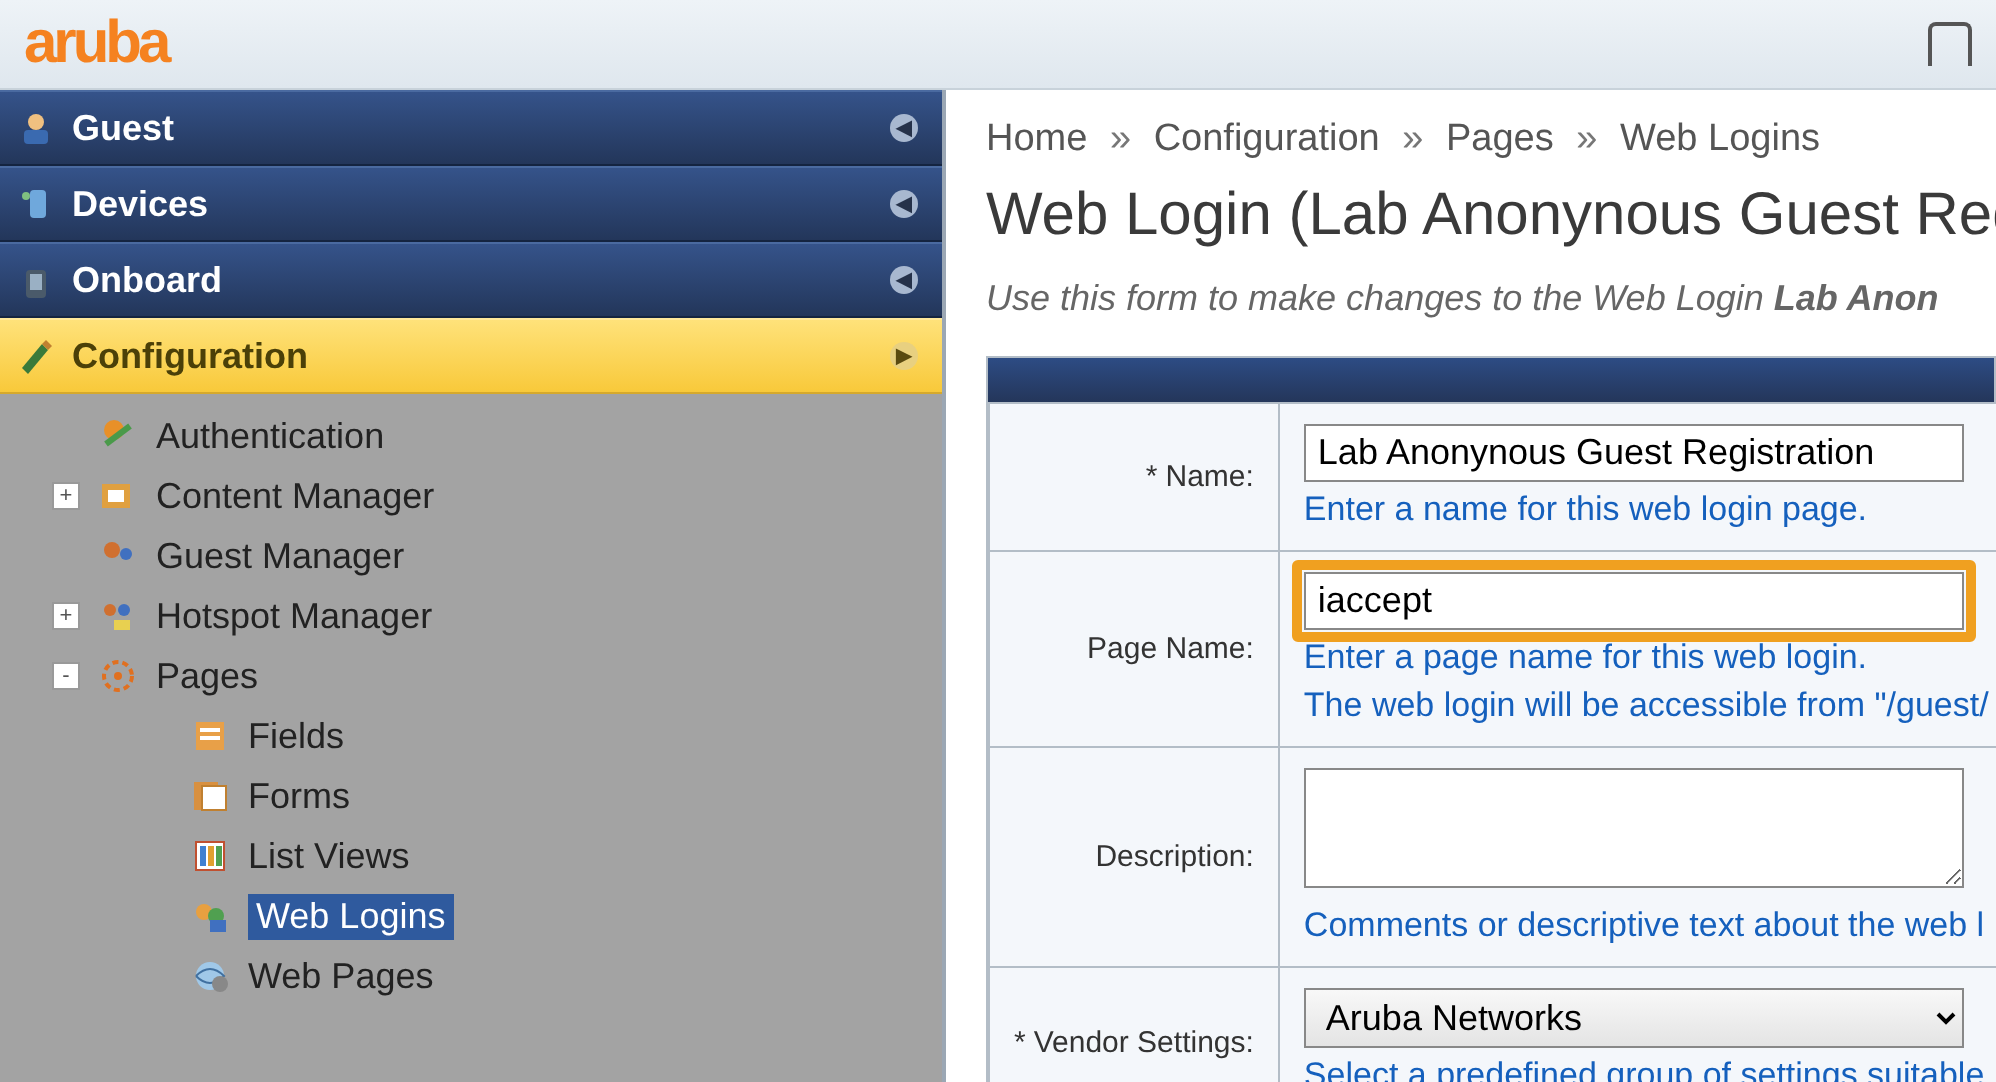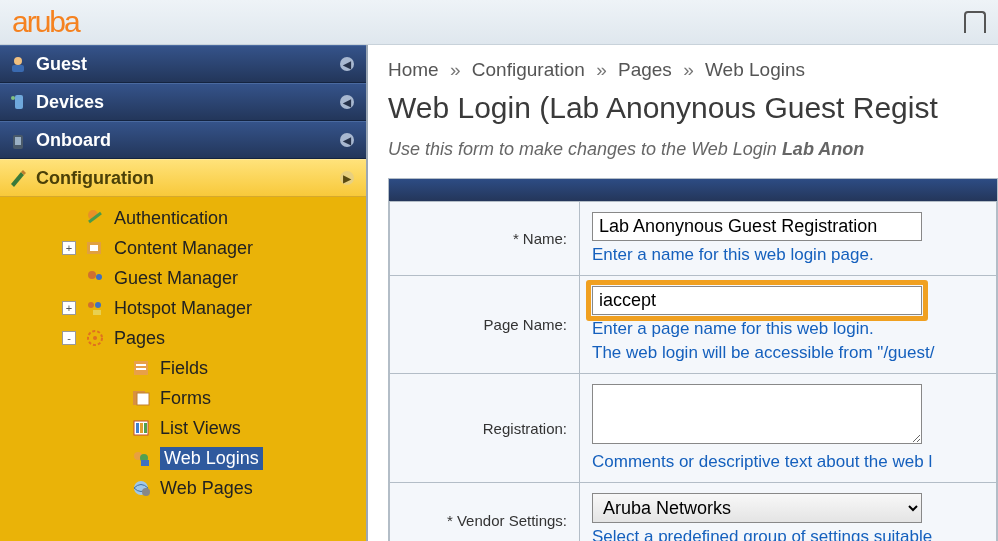--- a/index.html
+++ b/index.html
@@ -18,29 +18,29 @@
     background: linear-gradient(#eef3f7, #dfe7ee);
     border-bottom: 1px solid #c8d2da;
     display: flex;
     align-items: center;
     padding: 0 12px;
     justify-content: space-between;
   }
   .logo {
     font-family: Arial, sans-serif;
     font-size: 30px;
-    font-weight: normal;
+    font-weight: bold;
     letter-spacing: -2px;
     color: #f58220;
   }
   .layout { display: flex; height: calc(541px - 45px); }
   .sidebar {
-    width: 368px;
+    width: 473px;
     border-right: 2px solid #9ba7b4;
-    background: #eab308;
+    background: #a3a3a3;
     display: flex;
     flex-direction: column;
   }
   .accordion {
     display: flex;
     flex-direction: column;
   }
   .acc-item {
     background: linear-gradient(#35538a, #23365a);
     color: #fff;
@@ -68,25 +68,24 @@
   }
   .acc-arrow {
     width: 14px; height: 14px;
     border-radius: 50%;
     background: #a8b8d0;
     display:flex; align-items:center; justify-content:center;
     color:#26324a; font-size:10px;
   }
   .acc-item.active .acc-arrow { background:#e8d080; color:#5a4a10; }
   .tree {
-    padding: 6px 0 6px 8px;
+    padding: 6px 0 6px 20px;
     font-size: 18px;
     color: #222;
     overflow-y: auto;
-    margin-left: 48px;
   }
   .tree-row {
     display: flex;
     align-items: center;
     height: 30px;
     padding-left: 6px;
     gap: 4px;
   }
   .tree-expander {
     width:14px; height:14px;
@@ -385,21 +384,21 @@
           <td><span>Page Name:</span></td>
           <td>
             <span class="highlight-box">
               <input type="text" value="iaccept" style="">
             </span>
             <div class="helper">Enter a page name for this web login.</div>
             <div class="helper">The web login will be accessible from "/guest/</div>
           </td>
         </tr>
         <tr>
-          <td><span>Registration:</span></td>
+          <td><span>Description:</span></td>
           <td>
             <textarea style=""></textarea>
             <div class="helper">Comments or descriptive text about the web l</div>
           </td>
         </tr>
         <tr>
           <td><span class="req">*</span><span>Vendor Settings:</span></td>
           <td>
             <select>
               <option>Aruba Networks</option>

